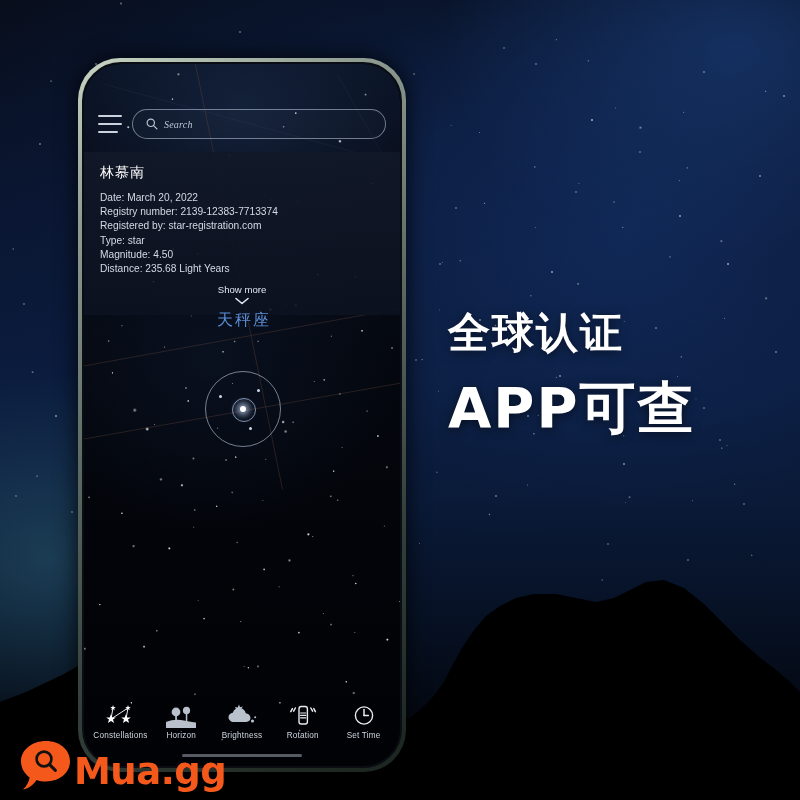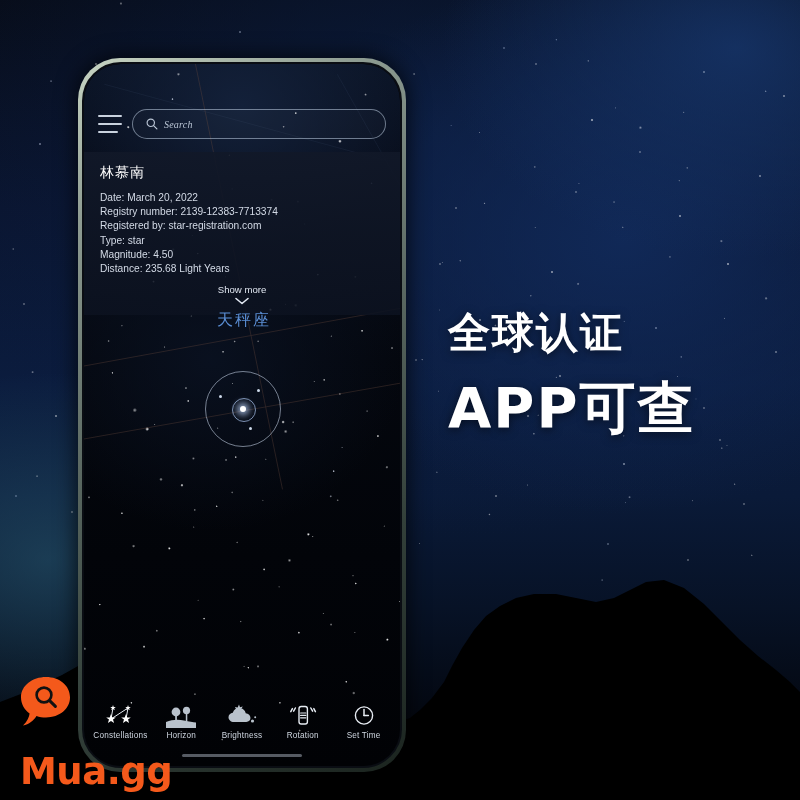--- a/index.html
+++ b/index.html
@@ -201,21 +201,21 @@
   
   .headline{position:absolute;left:448px;top:312px;width:330px;}
   .headline .hl{
     color:#fff;font-weight:bold;line-height:1;letter-spacing:2px;
     font-size:42px;text-shadow:0 2px 10px rgba(0,0,0,.55);
     font-family:"DejaVu Sans", sans-serif;
   }
   .headline .hl2{margin-top:26px;font-size:56px;}
 
   
-  .watermark{position:absolute;left:20px;bottom:10px;display:flex;align-items:flex-start;gap:27px;flex-direction:column;}
+  .watermark{position:absolute;left:20px;bottom:10px;display:flex;align-items:flex-end;gap:2px;}
   .wm-bubble{position:relative;width:52px;height:50px;}
   .wm-text{color:#f4591b;font-size:37px;font-weight:bold;letter-spacing:-.5px;line-height:1;font-family:"DejaVu Sans", sans-serif;}
 </style>
 </head>
 <body>
 
 <div class="stage">
 
   <div class="sky"></div>
   <div class="sky-grain"></div>

